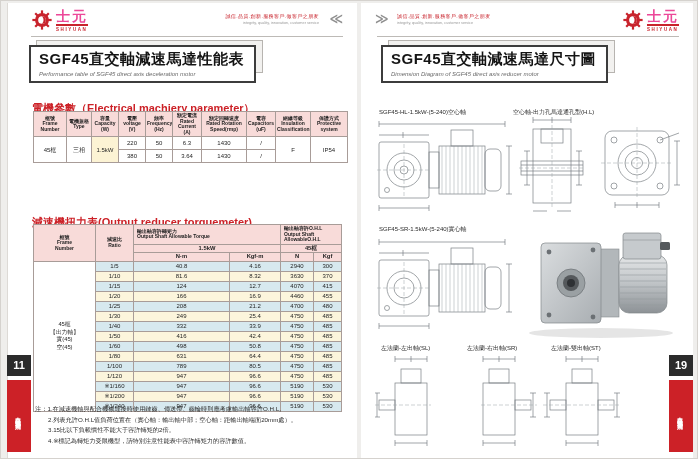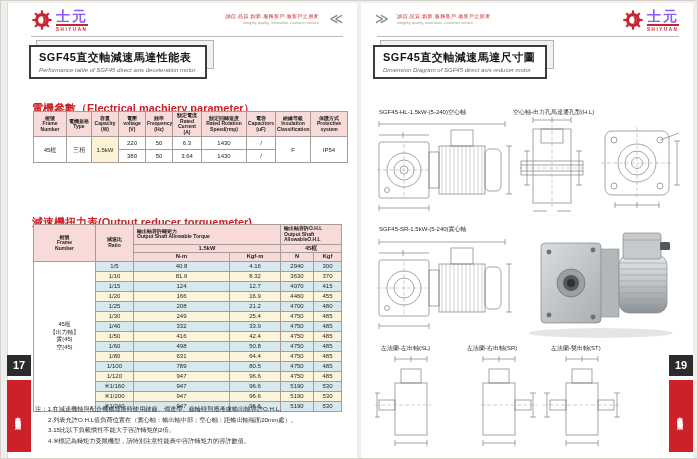--- a/index.html
+++ b/index.html
@@ -8,38 +8,38 @@
   .canvas { position:relative; width:698px; height:459px; background:#efeeec; border:1px solid #d5d2ce; overflow:hidden; }
   .page { position:absolute; top:2px; height:455px; background:#ffffff; }
   .page-left  { left:6px;  width:350px; box-shadow:1px 0 0 #dddad6 inset; }
   .page-right { left:360px; width:332px; }
 
   
   .brand { position:absolute; display:flex; align-items:flex-start; gap:3px; }
   .brand-l { left:24px; top:6px; }
   .brand-r { right:14px; top:6px; }
   .brand-txt { display:flex; flex-direction:column; }
-  .brand-zh { font-size:14px; font-weight:bold; color:#8b5cf6; letter-spacing:2px; line-height:14px; }
+  .brand-zh { font-size:14px; font-weight:bold; color:#ec4899; letter-spacing:2px; line-height:14px; }
   .brand-en { font-size:4.5px; font-weight:bold; color:#c8232c; letter-spacing:1.6px; border-top:2px solid #c8232c; margin-top:1px; padding-top:1px; }
   .tagline { position:absolute; top:11px; line-height:5px; }
   .tag-zh { font-size:5px; color:#c8232c; letter-spacing:0.4px; }
   .tag-en { font-size:3.8px; color:#9a9a9a; margin-top:1.5px; }
   .tl-right { right:38px; text-align:right; }
   .tl-left  { left:36px; text-align:left; }
   .chev { position:absolute; top:8px; font-size:13px; color:#8f8f8f; font-weight:bold; }
   .chev-l { right:14px; } .chev-r { left:14px; }
   .hdr-line { position:absolute; top:33px; border-top:1px solid #bdbab6; }
   .hl-left { left:24px; right:14px; } .hl-right { left:16px; right:14px; }
 
   
   .titlebox { position:absolute; top:42px; }
-  .tb-left { left:22px; } .tb-right { left:12px;border-radius:9px; }
+  .tb-left { left:22px; } .tb-right { left:20px;border-radius:9px; }
   .titleback { position:absolute; left:7px; top:-5px; right:-7px; bottom:10px; border:1px solid #b7b4b0; background:#f2f1ef; }
   .titlefront { position:relative; background:#ffffff; border:2px solid #3c3c3c; padding:3px 10px 4px 8px; }
-  .title-zh { font-size:11px; font-weight:bold; color:#141414; letter-spacing:0.5px; white-space:nowrap; }
+  .title-zh { font-size:15px; font-weight:bold; color:#141414; letter-spacing:0.5px; white-space:nowrap; }
   .title-en { font-size:6px; font-style:italic; color:#6b6b6b; margin-top:2px; white-space:nowrap; }
 
   
   .sec { position:absolute; left:25px; font-size:11px; font-weight:bold; color:#cc2127; white-space:nowrap; }
   .sec1 { top:98px; } .sec2 { top:212px; }
   table.tbl { position:absolute; border-collapse:collapse; table-layout:fixed; }
   .tbl th,.tbl td { border:1px solid #a89c98; overflow:hidden; }
   .tbl th { background:#f8dbd9; font-size:5px; line-height:5.6px; color:#222; font-weight:bold; text-align:center; padding:1px; }
   .tbl td { font-size:6px; line-height:8px; color:#1f1f1f; text-align:center; background:#ffffff; padding:0; }
   .elec { left:26px; top:108px; width:314px; }
@@ -298,21 +298,21 @@
         </tbody>
       </table>
 
     <div class="notes" id="notes">
         <div class="n-item "><span>注：</span>1.在減速機軸與配合機械連接時使用鏈齒、傳送帶、齒輪時則應考慮輸出軸容許O.H.L。</div>
         <div class="n-item n-ind">2.列表允許O.H.L值負荷位置在（實心軸：輸出軸中部；空心軸：距輸出軸端面20mm處）。</div>
         <div class="n-item n-ind">3.15比以下負載慣性不能大于容許轉矩的2倍。</div>
         <div class="n-item n-ind">4.※標記為轉矩力受限機型，請特別注意性能表中容許轉矩力的容許數值。</div>
       </div>
 
-    <div class="tab-num tab-left">17</div>
+    <div class="tab-num tab-left">11</div>
     <div class="tab-strip st-left">
       <span>直交軸減速馬達系列</span>
     </div>
   </div>
 
   <div class="page page-right">
 
     <span class="chev chev-r">≫</span>
     <div class="tagline tl-left">
       <div class="tag-zh">誠信.品質.創新.服務客戶.做客戶之朋友</div>

